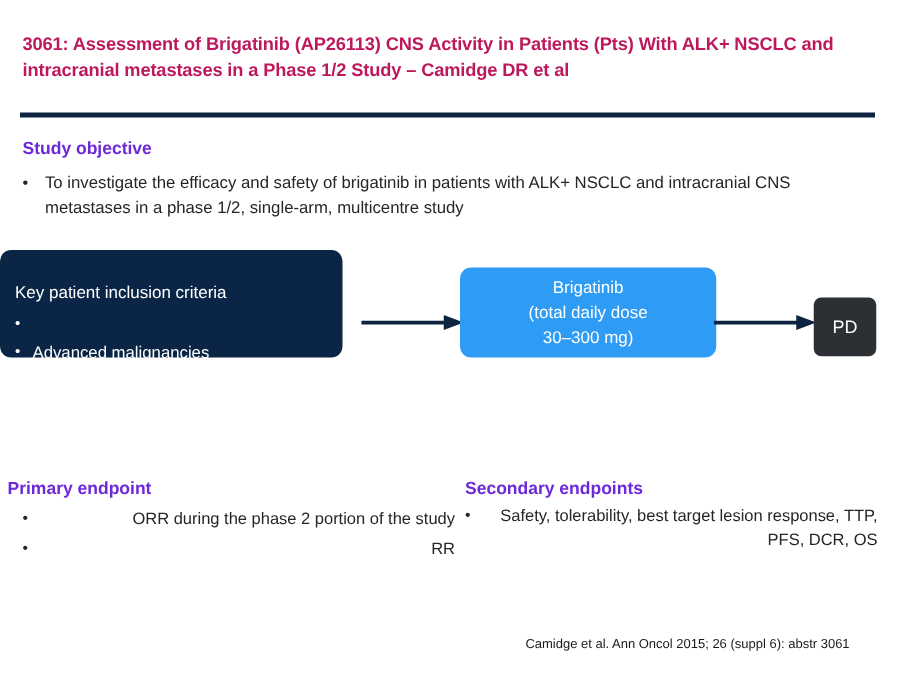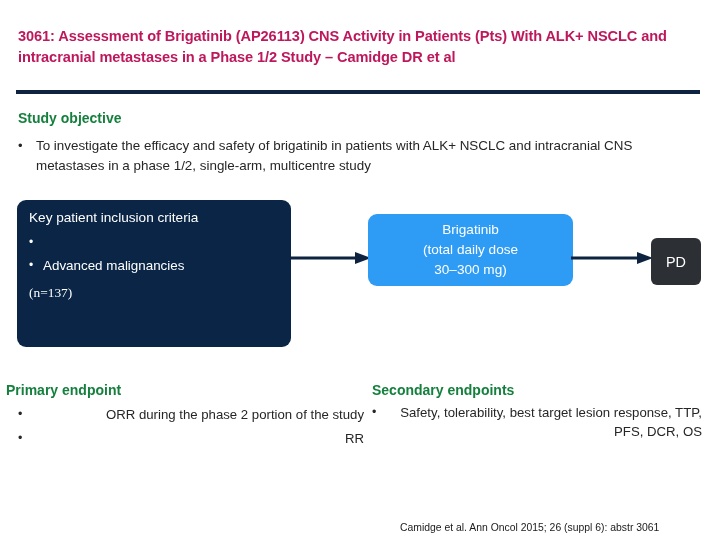--- a/index.html
+++ b/index.html
@@ -41,21 +41,21 @@
     width: 684px;
     height: 4px;
     background: #0d2340;
   }
 
   
   .sec-head {
     position: absolute;
     font-size: 14px;
     font-weight: bold;
-    color: #15803d;
+    color: #6d28d9;
   }
   #objective-head { left: 18px; top: 110px; }
 
   .obj-bullet {
     position: absolute;
     left: 18px;
     top: 136px;
     width: 640px;
     font-size: 13.4px;
     color: #262626;
@@ -70,27 +70,27 @@
   }
   .obj-bullet .txt { flex: 1 1 auto; }
 
   
   .flow-box {
     position: absolute;
     box-sizing: border-box;
     color: #ffffff;
   }
   #inclusion-box {
-    left: 17px;
+    left: 0;
     top: 200px;
     width: 274px;
-    height: 147px;
+    height: 86px;
     background: #0a2545;
     border-radius: 9px;
-    padding: 8px 12px 0 12px;
+    padding: 24px 12px 0 12px;
   }
   #inclusion-box .ib-head {
     font-size: 13.6px;
     line-height: 1.5;
     margin-bottom: 2px;
   }
   #inclusion-box .ib-row {
     font-size: 13.4px;
     line-height: 1.5;
     margin-top: 5px;
@@ -165,24 +165,23 @@
   .ep-row { display: flex; margin-bottom: 5px; }
   .ep-row .dot { width: 19px; flex: 0 0 19px; font-size: 12.5px; }
   .ep-row .txt { flex: 1 1 auto; text-align: right; }
 
   
   #citation {
     position: absolute;
     left: 400px;
     top: 510px;
     width: 300px;
-    text-align: left;
+    text-align: center;
     font-size: 10.4px;
     color: #1a1a1a;
-    margin-top: 12px;
   }
 </style>
 </head>
 <body>
 
 <div class="slide">
 
   <div class="title">3061: Assessment of Brigatinib (AP26113) CNS Activity in Patients (Pts) With ALK+ NSCLC and intracranial metastases in a Phase 1/2 Study – Camidge DR et al</div>
   <div class="title-rule"></div>
 

